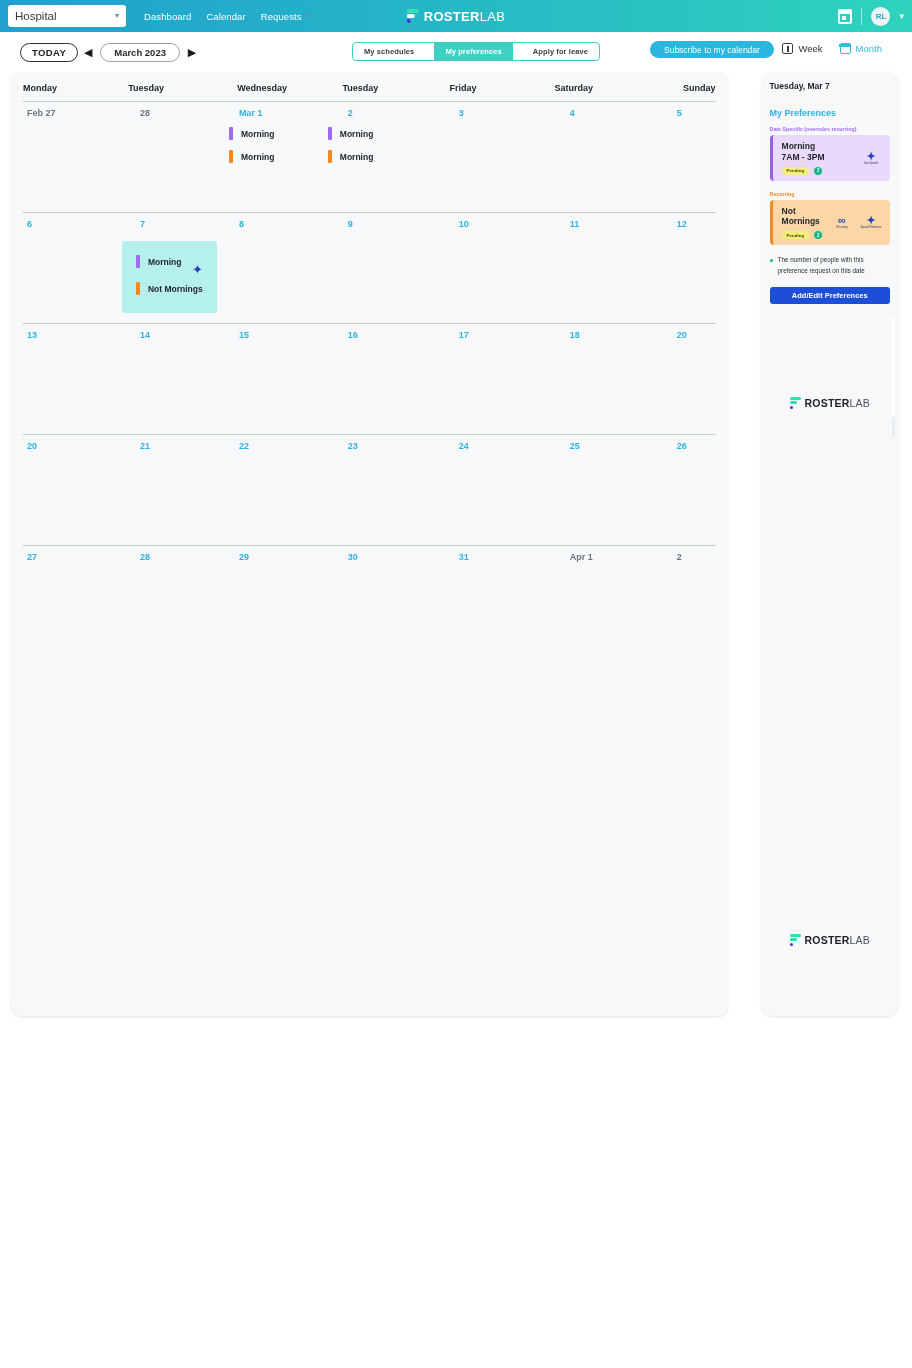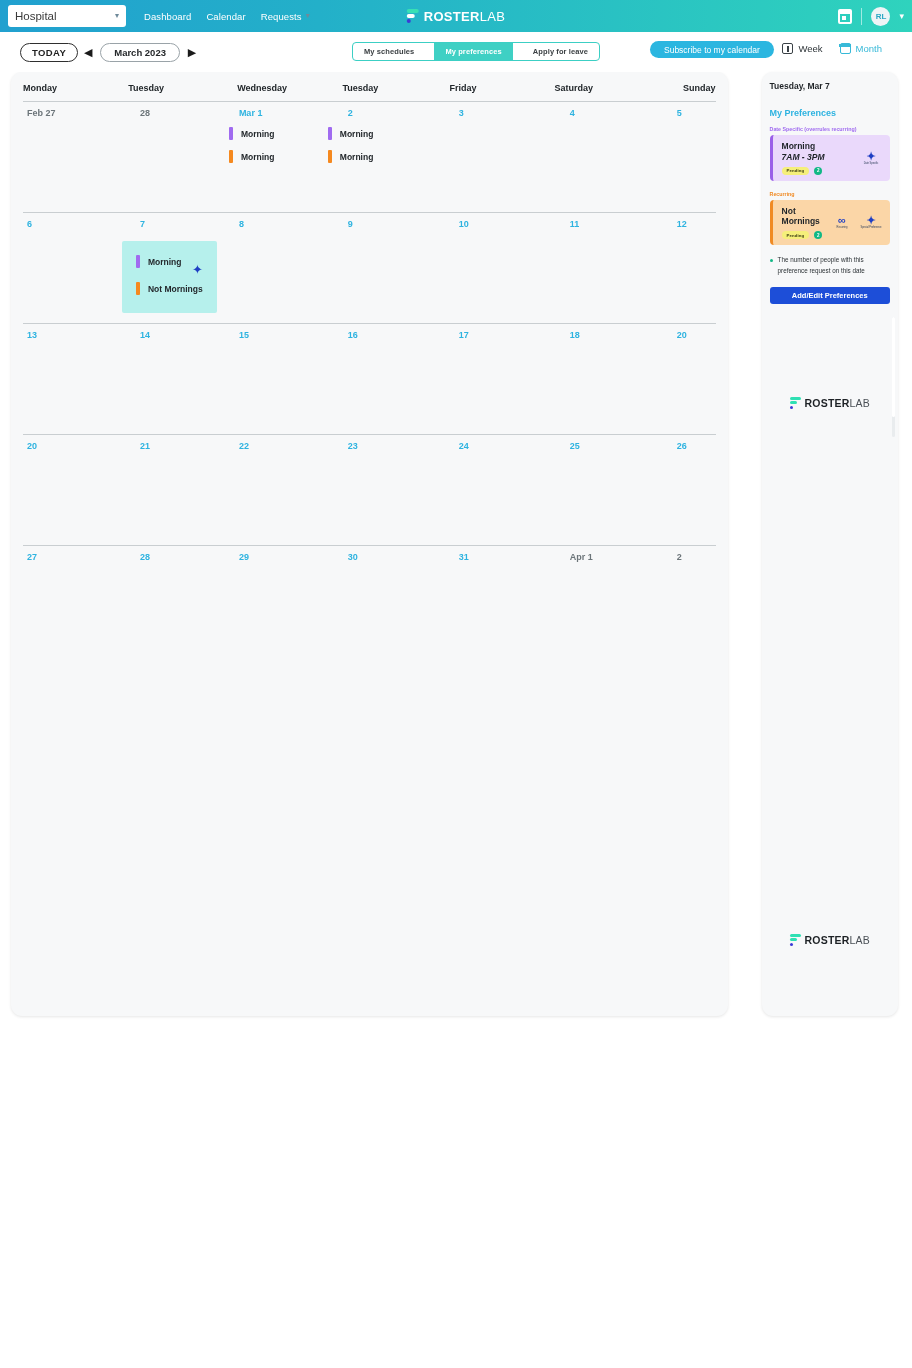--- a/index.html
+++ b/index.html
@@ -189,21 +189,21 @@
 
   .pref-card {
     border-radius: 4px; padding: 6px 8px 6px 9px;
     position: relative; display: flex; align-items: center;
     margin-bottom: 10px; min-height: 36px;
   }
   .pref-card.purple { background: #ead9fb; border-left: 3px solid #9a5fe8; }
   .pref-card.orange { background: #fbd6a7; border-left: 3px solid #f08a23; }
   .pref-main { flex: 1; }
   .pref-name { font-size: 8.5px; font-weight: 700; color: #1e2328; line-height: 1.25; }
-  .pref-time { font-size: 8.5px; font-weight: 700; color: #1e2328; line-height: 1.3; font-style: italic; }
+  .pref-time { font-size: 8.5px; font-weight: 700; color: #1e2328; line-height: 1.3; }
   .badges { display: flex; align-items: center; gap: 5px; margin-top: 4px; }
   .badge-pending {
     background: #f5ef7a; color: #3b3b13;
     font-size: 4.3px; font-weight: 700;
     border-radius: 6px; padding: 1.6px 5px;
     letter-spacing: .1px;
   }
   .badge-count {
     width: 8px; height: 8px; border-radius: 50%;
     background: #12b886; color: #fff;

